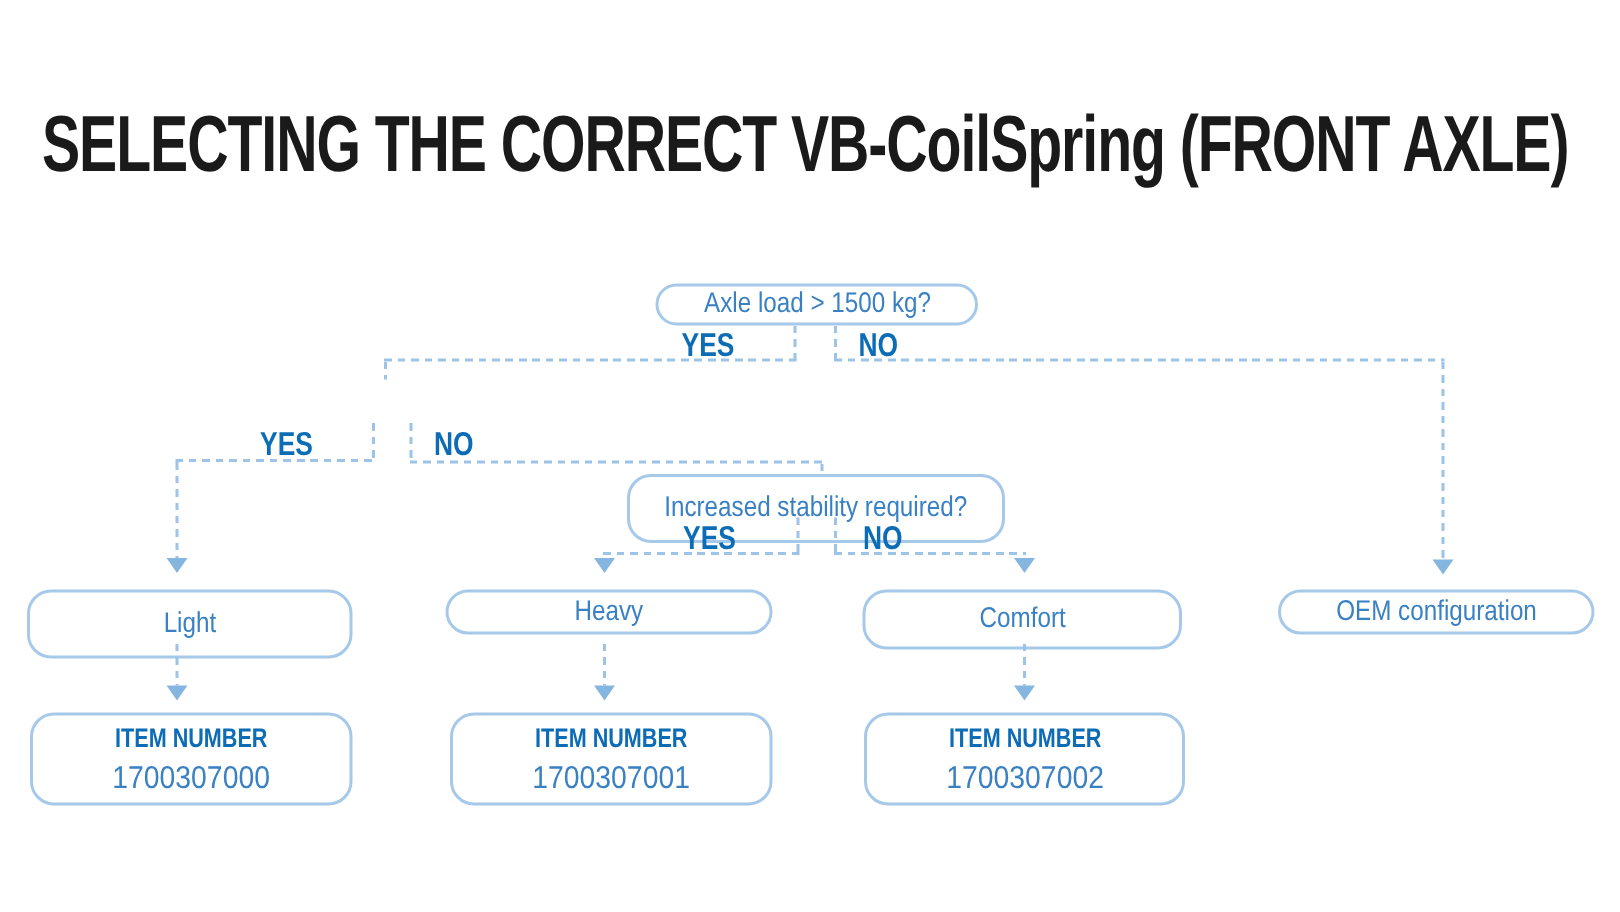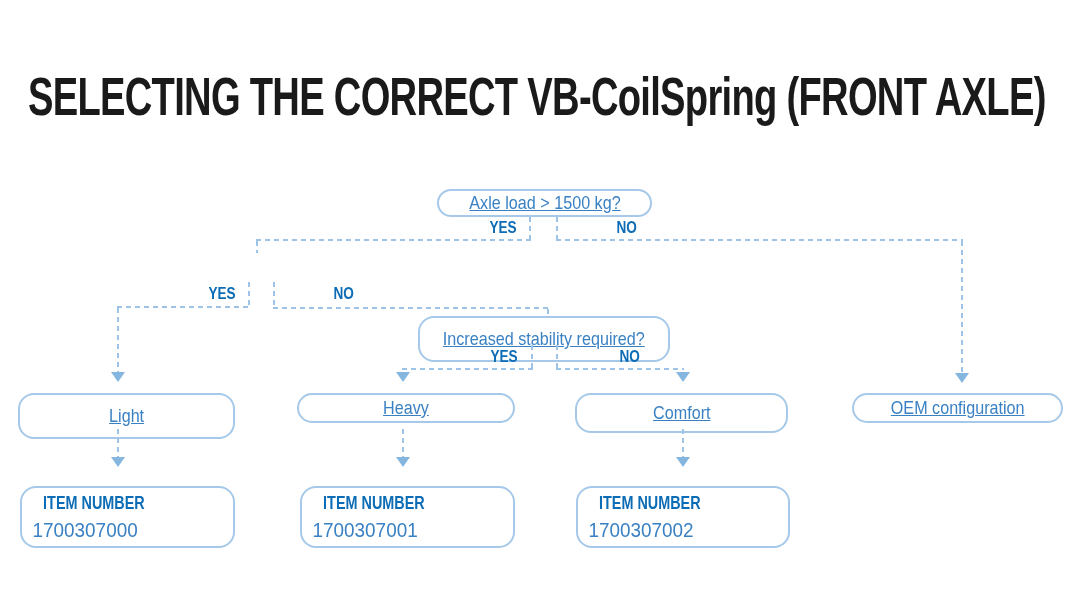--- a/index.html
+++ b/index.html
@@ -15,38 +15,38 @@
     font-size:53px;font-weight:bold;color:#1a1a1a;
     letter-spacing:-1px;white-space:nowrap;line-height:1.0;
     transform:scaleX(0.72);transform-origin:left top;
   }
 
   
   .qbox{
     position:absolute;box-sizing:border-box;
     border:2px solid #a6c9e9;border-radius:16px;background:#ffffff;
     display:flex;align-items:center;justify-content:center;
-    color:#3a81c4;font-size:19px;white-space:nowrap;text-decoration:underline;
+    color:#3a81c4;font-size:19px;white-space:nowrap;
   }
   .qbox .txt{display:inline-block;transform:scaleX(0.85);transform-origin:center;}
 
   
   .ibox{
     position:absolute;box-sizing:border-box;
     border:2px solid #a6c9e9;border-radius:16px;background:#ffffff;
-    display:flex;flex-direction:column;justify-content:center;
-    gap:4px;white-space:nowrap;margin-top:11px;
+    display:flex;flex-direction:column;align-items:center;justify-content:center;
+    gap:4px;white-space:nowrap;
   }
   .ibox .ilabel{font-size:18px;font-weight:bold;color:#0d6cb6;display:inline-block;transform:scaleX(0.8);}
   .ibox .inum{font-size:21px;color:#3a81c4;display:inline-block;transform:scaleX(0.9);}
 
   
   .yn{
-    position:absolute;width:70px;text-align:right;
-    font-size:17px;font-weight:bold;color:#0d6cb6;line-height:1;
+    position:absolute;width:70px;text-align:left;
+    font-size:22px;font-weight:bold;color:#0d6cb6;line-height:1;
   }
   .yn .txt{display:inline-block;transform:scaleX(0.8);transform-origin:center;}
 
   
   .hline{
     position:absolute;height:2px;
     background:repeating-linear-gradient(to right,#9dc3e6 0 5px,transparent 5px 9px);
   }
   .vline{
     position:absolute;width:2px;

